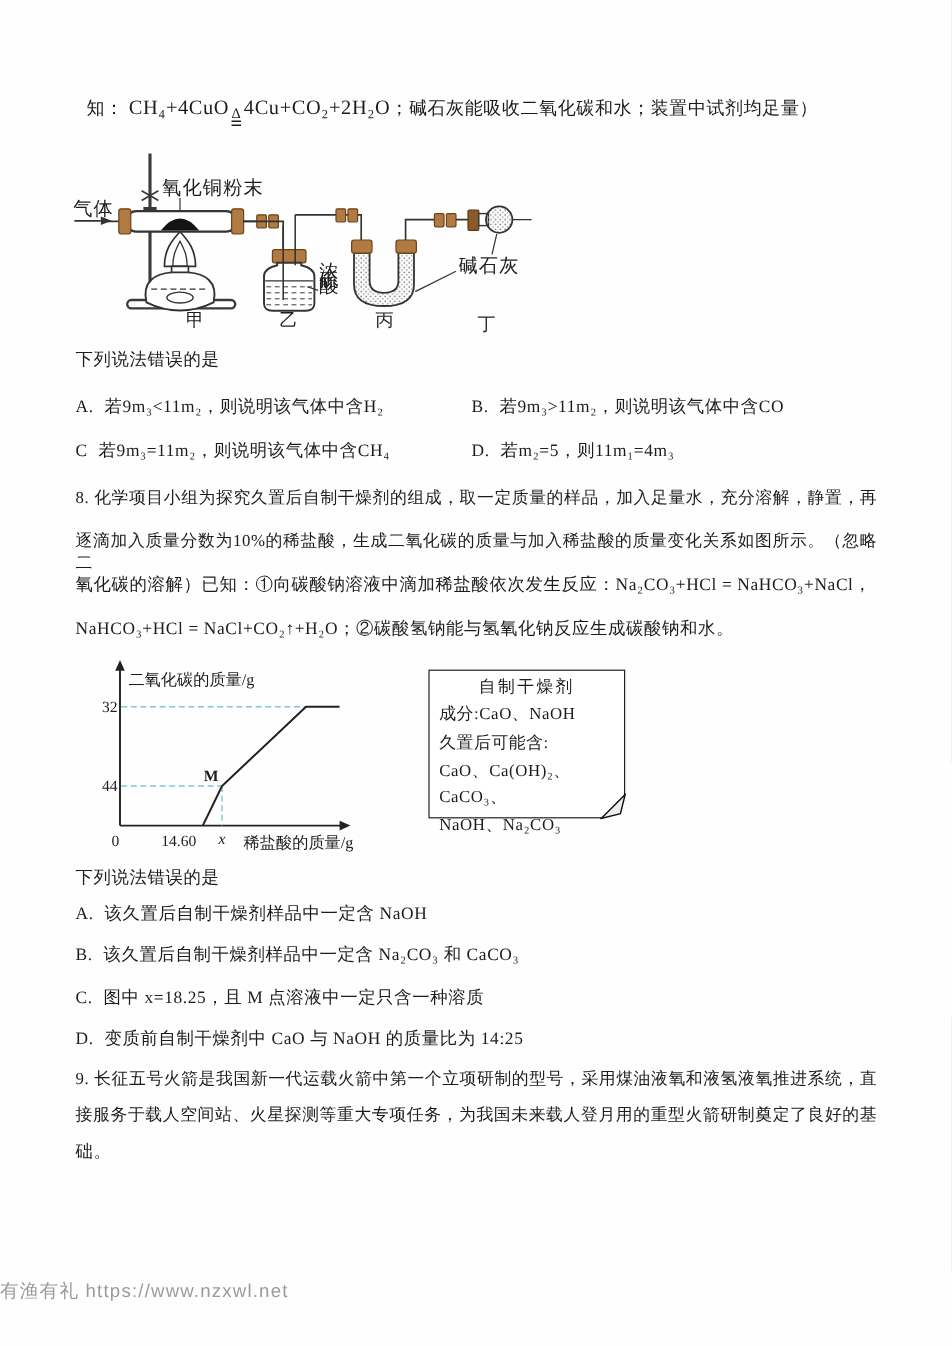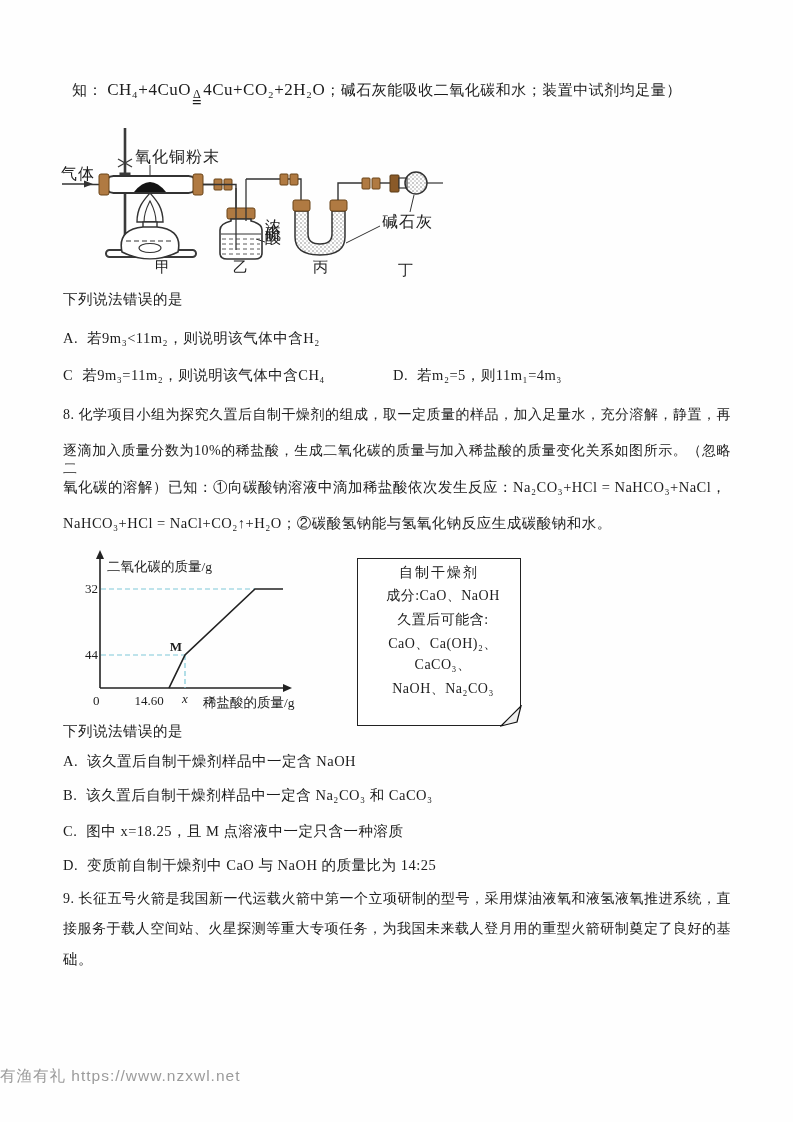--- a/index.html
+++ b/index.html
@@ -17,26 +17,26 @@
   .formula{font-family:"Liberation Serif","DejaVu Serif",serif;font-size:17px;}
   .deq{display:inline-flex;flex-direction:column;align-items:center;
        vertical-align:-3px;line-height:0.55;margin:0 1px;}
   .deq .d{font-size:12px;}
   .deq .e{font-size:17px;font-weight:bold;}
   .fig{position:absolute;}
   .fig-label{position:absolute;font-size:16px;letter-spacing:1px;white-space:nowrap;}
   .fig-label.big{font-size:15px;}
   .vert{writing-mode:vertical-rl;letter-spacing:5px;}
   .notebox{
-    position:absolute;left:357px;top:558px;width:164px;height:168px;
+    position:absolute;left:357px;top:558px;width:164px;height:124px;
     border:1.5px solid #222;background:#fff;box-sizing:border-box;
     font-size:14px;
   }
   .notebox .nb-title{text-align:center;margin-top:5px;letter-spacing:2px;}
-  .notebox .nb-line{margin:3px 0 0 8px;letter-spacing:0.5px;line-height:21px;text-align:center;}
+  .notebox .nb-line{margin:3px 0 0 8px;letter-spacing:0.5px;line-height:21px;}
   .fold{position:absolute;right:-2px;bottom:-2px;}
   .footer{
     position:absolute;left:0;top:1066px;width:100%;text-align:left;
     font-family:"Liberation Sans","DejaVu Sans",sans-serif;
     font-size:15.5px;color:#9b9b9b;letter-spacing:1px;
   }
   svg text{font-family:"Liberation Serif","DejaVu Serif",serif;fill:#1c1c1c;}
 </style>
 </head>
 <body>
@@ -146,20 +146,23 @@
     <div class="fig-label big" style="left:95px;top:136px">甲</div>
     <div class="fig-label big" style="left:173px;top:136px">乙</div>
     <div class="fig-label big" style="left:253px;top:136px">丙</div>
     <div class="fig-label big" style="left:338px;top:139px">丁</div>
   </div>
 
   <div class="line" style="left:63px;top:290px">下列说法错误的是</div>
   <div class="line" style="left:63px;top:329px">
     <span class="opt-label">A.</span><span>若9m₃&lt;11m₂，则说明该气体中含H₂</span>
   </div>
+  <div class="line" style="left:393px;top:329px">
+    <span class="opt-label">B.</span><span>若9m₃&gt;11m₂，则说明该气体中含CO</span>
+  </div>
   <div class="line" style="left:63px;top:366px">
     <span class="opt-label">C</span><span>若9m₃=11m₂，则说明该气体中含CH₄</span>
   </div>
   <div class="line" style="left:393px;top:366px">
     <span class="opt-label">D.</span><span>若m₂=5，则11m₁=4m₃</span>
   </div>
 
   <div class="jline" style="left:63px;top:406px">8. 化学项目小组为探究久置后自制干燥剂的组成，取一定质量的样品，加入足量水，充分溶解，静置，再</div>
   <div class="jline" style="left:63px;top:442px">逐滴加入质量分数为10%的稀盐酸，生成二氧化碳的质量与加入稀盐酸的质量变化关系如图所示。（忽略二</div>
   <div class="line" style="left:63px;top:478px">氧化碳的溶解）已知：①向碳酸钠溶液中滴加稀盐酸依次发生反应：Na₂CO₃+HCl = NaHCO₃+NaCl，</div>

